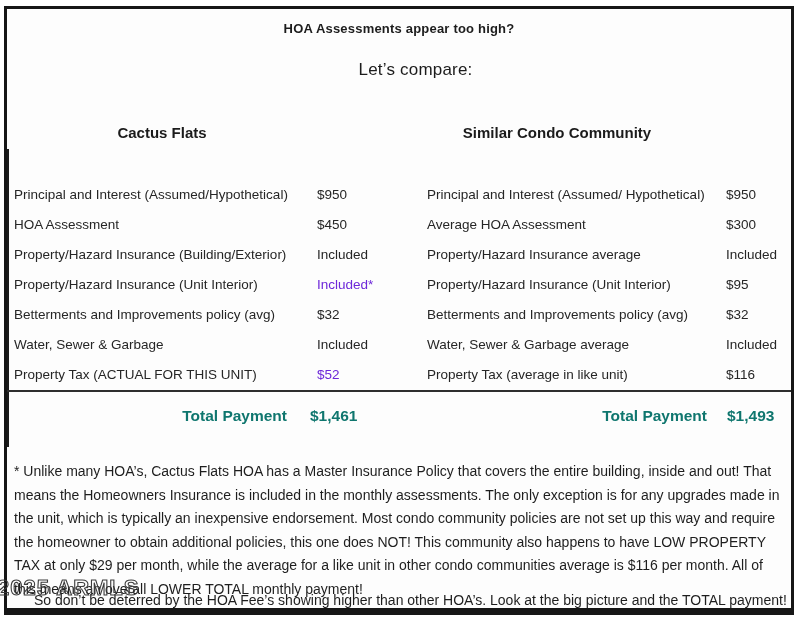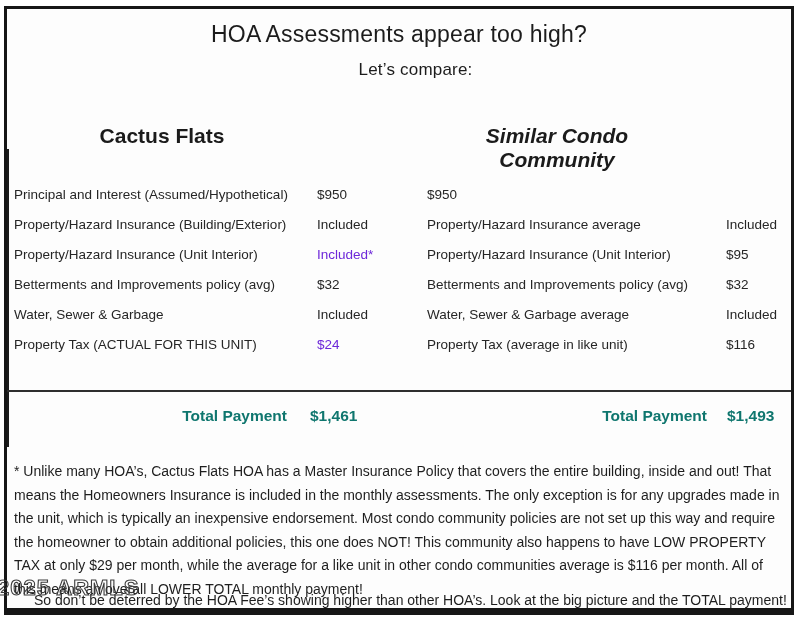--- a/index.html
+++ b/index.html
@@ -7,32 +7,32 @@
     width:800px;height:618px;position:relative;background:#ffffff;
     font-family:"Liberation Sans",sans-serif;color:#222;
     -webkit-font-smoothing:antialiased;overflow:hidden;
   }
   .page{
     position:absolute;left:4px;top:6px;right:6px;bottom:3px;
     border:3px solid #161616;border-bottom-width:7px;background:#fdfdfd;
   }
   .title{
     position:absolute;top:12px;left:0;right:0;text-align:center;
-    font-size:23px;font-weight:400;color:#1c1c1c;letter-spacing:.2px;
+    font-size:13px;font-weight:700;color:#1c1c1c;letter-spacing:.2px;
   }
   .subtitle{
     position:absolute;top:51px;left:0;right:0;text-align:center;
     font-size:17px;font-weight:500;color:#1c1c1c;letter-spacing:.2px;margin-left:33px;
   }
   .col-header{
     position:absolute;top:115px;width:220px;text-align:center;
-    font-size:21px;font-weight:700;color:#1b1b1b;
+    font-size:15px;font-weight:700;color:#1b1b1b;
   }
   .col-header.left{left:45px;}
-  .col-header.right{left:440px;font-style:italic;}
+  .col-header.right{left:440px;}
   .rows{position:absolute;top:170px;left:0;right:0;}
   .row{
     display:grid;grid-template-columns:303px 110px 299px auto;
     padding-left:7px;height:30px;align-items:center;
     font-size:13.5px;color:#262626;
   }
   .cell{white-space:nowrap;overflow:hidden;}
   .b{font-weight:400;color:#6d28d9;}
   .table-edge{
     position:absolute;left:0;top:140px;width:2px;height:298px;background:#1b1b1b;
@@ -73,21 +73,28 @@
 
   <div class="col-header left">Cactus Flats</div>
   <div class="col-header right">Similar Condo Community</div>
 
   <div class="table-edge"></div>
 
   <div class="rows">
     <div class="row">
       <div class="cell">Principal and Interest (Assumed/Hypothetical)</div>
       <div class="cell">$950</div>
+      <div class="cell">Principal and Interest (Assumed/ Hypothetical)</div>
       <div class="cell">$950</div>
+    </div>
+    <div class="row">
+      <div class="cell">HOA Assessment</div>
+      <div class="cell">$450</div>
+      <div class="cell">Average HOA Assessment</div>
+      <div class="cell">$300</div>
     </div>
     <div class="row">
       <div class="cell">Property/Hazard Insurance  (Building/Exterior)</div>
       <div class="cell">Included</div>
       <div class="cell">Property/Hazard Insurance average</div>
       <div class="cell">Included</div>
     </div>
     <div class="row">
       <div class="cell">Property/Hazard Insurance (Unit Interior)</div>
       <div class="cell b">Included*</div>
@@ -101,21 +108,21 @@
       <div class="cell">$32</div>
     </div>
     <div class="row">
       <div class="cell">Water, Sewer &amp; Garbage</div>
       <div class="cell">Included</div>
       <div class="cell">Water, Sewer &amp; Garbage average</div>
       <div class="cell">Included</div>
     </div>
     <div class="row">
       <div class="cell">Property Tax (ACTUAL FOR THIS UNIT)</div>
-      <div class="cell b">$24</div>
+      <div class="cell b">$52</div>
       <div class="cell">Property Tax (average in like unit)</div>
       <div class="cell">$116</div>
     </div>
   </div>
 
   <div class="divider"></div>
 
   <div class="totals">
     <span class="tl-label">Total Payment</span>
     <span class="tl-value">$1,461</span>

